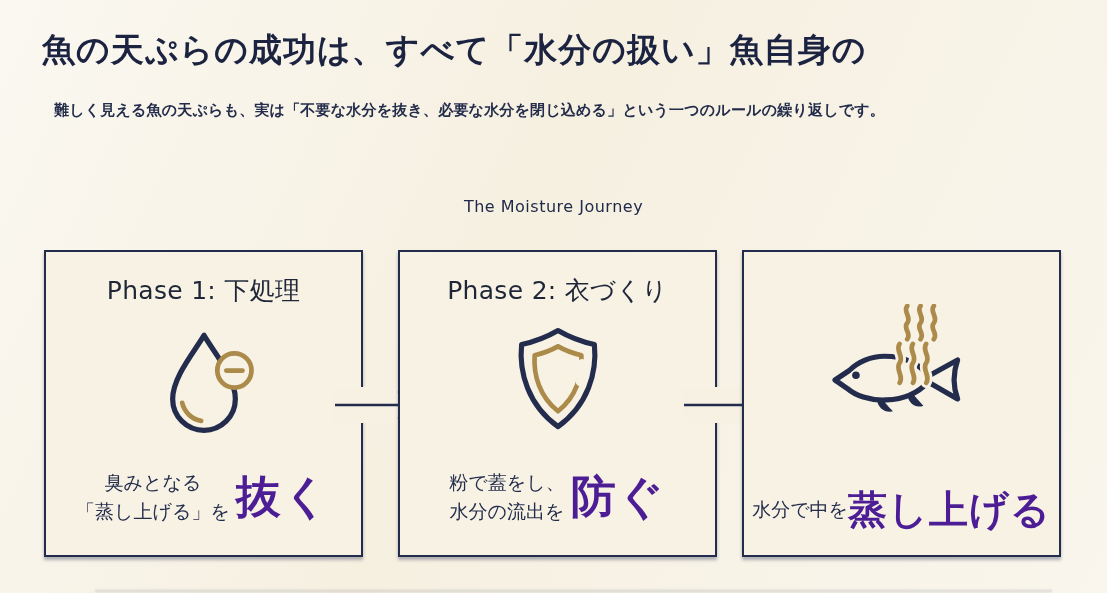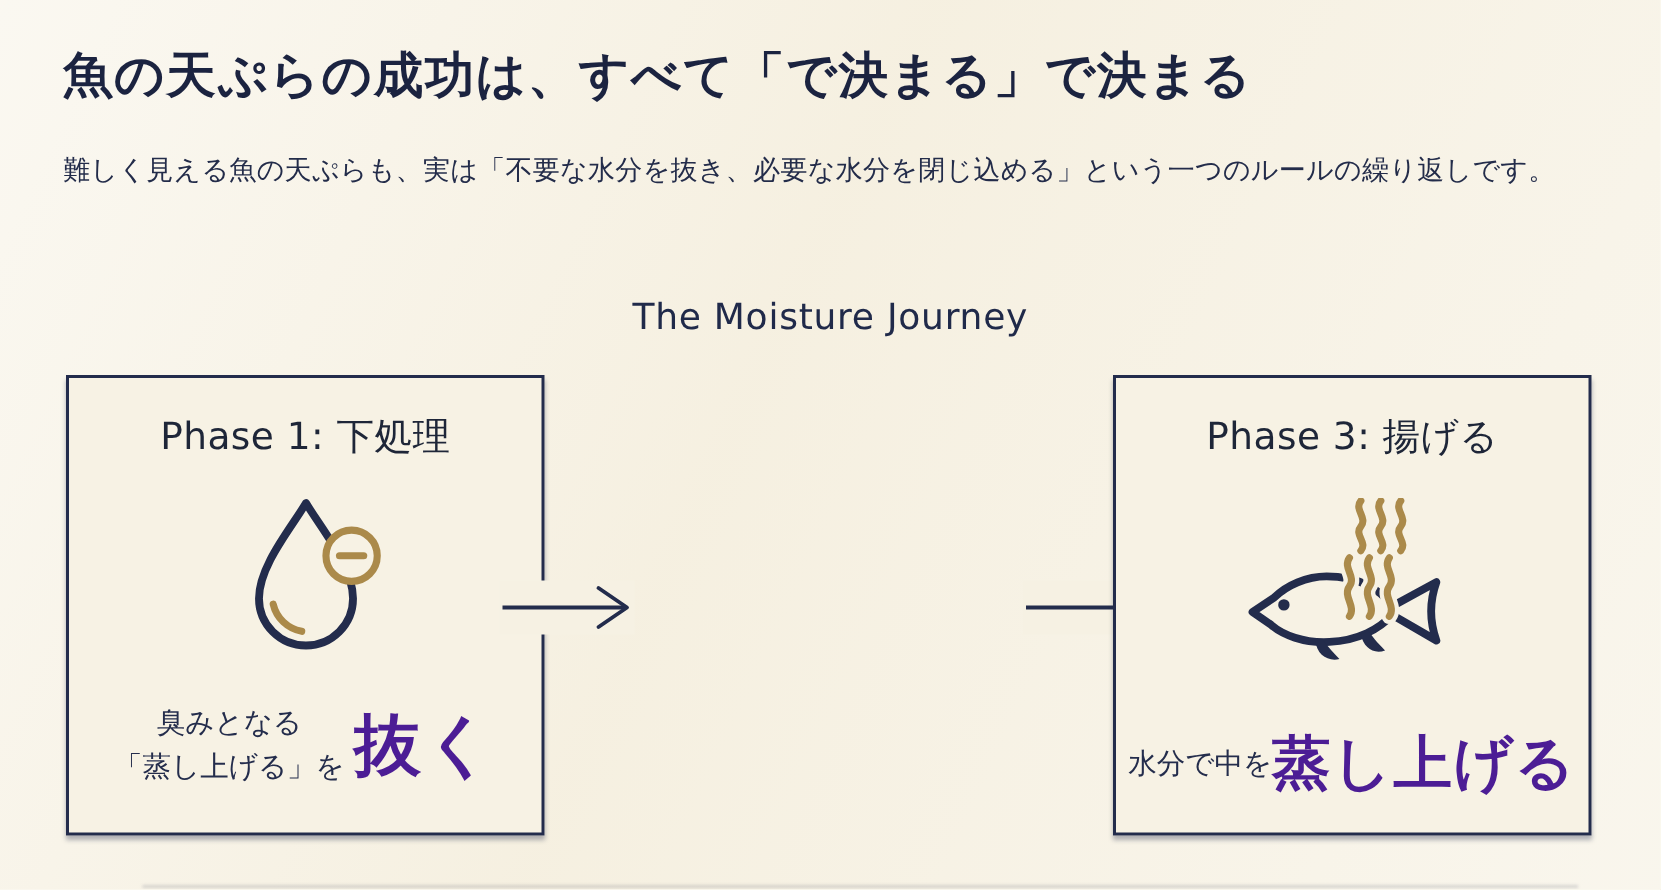--- a/index.html
+++ b/index.html
@@ -13,26 +13,26 @@
     background:
       linear-gradient(115deg, rgba(255,255,255,0.5) 0%, rgba(244,236,217,0.25) 45%, rgba(255,255,255,0.35) 100%),
       #f6f1e3;
   }
   .main-title{
     position:absolute; left:42px; top:28px; width:1020px;
     font-family:"DejaVu Serif","Liberation Serif",serif;
     font-size:33px; font-weight:700; letter-spacing:1px; color:#1b2340;
   }
   .subtitle{
-    position:absolute; left:42px; top:101px; width:1040px;
-    font-size:18px; font-weight:400; color:#232c4a; letter-spacing:0.2px;
+    position:absolute; left:54px; top:101px; width:1040px;
+    font-size:15px; font-weight:700; color:#232c4a; letter-spacing:0.2px;
   }
   .section-title{
     position:absolute; left:0; top:197px; width:1107px; text-align:center;
-    font-size:24px; font-weight:500; color:#202a4a; letter-spacing:0.5px;
+    font-size:16px; font-weight:500; color:#202a4a; letter-spacing:0.5px;
   }
   .phase-box{
     position:absolute; top:250px; width:319px; height:307px;
     border:2px solid #232c4c; background:#f7f2e4;
     box-shadow:0 3px 3px rgba(40,48,80,0.35);
     display:flex; flex-direction:column; align-items:center;
   }
   .box-1{ left:44px; } .box-2{ left:398px; } .box-3{ left:742px; }
   .phase-title{
     margin-top:22px; font-size:25px; font-weight:500; color:#1e2638; letter-spacing:0.3px;
@@ -60,21 +60,21 @@
   .bottom-smudge{
     position:absolute; left:95px; right:55px; bottom:1px; height:2px;
     background:rgba(35,44,76,0.16); filter:blur(1px);
   }
 </style>
 </head>
 <body>
 
 <div class="page">
 
-  <h1 class="main-title">魚の天ぷらの成功は、すべて「で決まる」で決まる</h1>
+  <h1 class="main-title">魚の天ぷらの成功は、すべて「水分の扱い」魚自身の</h1>
   <p class="subtitle">難しく見える魚の天ぷらも、実は「不要な水分を抜き、必要な水分を閉じ込める」という一つのルールの繰り返しです。</p>
   <div class="section-title">The Moisture Journey</div>
 
   <div class="phase-box box-1">
     <div class="phase-title">Phase 1: 下処理</div>
     <div class="icon-wrap">
       <svg width="116" height="114" viewBox="0 0 120 120" fill="none">
         <path d="M60 13 C50 30 27 57 27 80 A33 33 0 0 0 93 80 C93 57 70 30 60 13 Z" stroke="#232c4c" stroke-width="5.5" stroke-linejoin="round"></path>
         <path d="M37 84 A25 25 0 0 0 57 103" stroke="#ab8a4a" stroke-width="5" stroke-linecap="round"></path>
         <circle cx="92" cy="50" r="18" fill="#f7f2e4" stroke="#ab8a4a" stroke-width="5"></circle>
@@ -90,30 +90,46 @@
     </div>
   </div>
 
   <div class="arrow arrow-1">
     <svg width="90" height="36" viewBox="0 0 90 36" fill="none">
       <path d="M2 18 H83" stroke="#232c4c" stroke-width="2.6"></path>
       <path d="M66 5 L85 18 L66 31" stroke="#232c4c" stroke-width="2.6" fill="none" stroke-linecap="round" stroke-linejoin="round"></path>
     </svg>
   </div>
 
+  <div class="phase-box box-2">
+    <div class="phase-title">Phase 2: 衣づくり</div>
+    <div class="icon-wrap">
+      <svg width="112" height="117" viewBox="0 0 120 125" fill="none">
+        <path d="M60 10 C48 17 35 22 21 25 C18 55 28 90 60 113 C92 90 102 55 99 25 C85 22 72 17 60 10 Z" stroke="#232c4c" stroke-width="5.5" stroke-linejoin="round"></path>
+        <path d="M60 27 C52 31.5 44 34.5 35 36.5 C33.5 58 40.5 81 60 96.5 C79.5 81 86.5 58 85 36.5 C76 34.5 68 31.5 60 27" stroke="#ab8a4a" stroke-width="5" stroke-linecap="round" stroke-linejoin="round"></path>
+        <path d="M85.5 45 C85.8 52 85 58 83.5 65" stroke="#f7f2e4" stroke-width="9" stroke-linecap="round"></path>
+      </svg>
+    </div>
+    <div class="bottom-row">
+      <div class="desc">
+        <span>粉で蓋をし、</span><br>
+        <span>水分の流出を</span>
+      </div>
+      <div class="action">防ぐ</div>
+    </div>
+  </div>
 
   <div class="arrow arrow-2">
     <svg width="90" height="36" viewBox="0 0 90 36" fill="none">
       <path d="M2 18 H83" stroke="#232c4c" stroke-width="2.6"></path>
       <path d="M66 5 L85 18 L66 31" stroke="#232c4c" stroke-width="2.6" fill="none" stroke-linecap="round" stroke-linejoin="round"></path>
     </svg>
   </div>
 
   <div class="phase-box box-3">
-    <div class="phase-title">Phase 3: 揚げる</div>
     <div class="icon-wrap">
       <svg width="158" height="114" viewBox="0 0 165 120" fill="none">
 
         <path d="M12 80 L27 70 C36 61 50 55 64 55 C86 55 102 64 110 76 L141 59 C136 73 136 86 141 100 L110 82 C101 92 86 100 66 101 C48 102 33 96 25 89 Z" stroke="#232c4c" stroke-width="5.5" stroke-linejoin="round"></path>
         <circle cx="34" cy="75" r="4" fill="#232c4c"></circle>
         <path d="M56 100 C57 110 65 115 73 113 C67 107 63 102 61 99 Z" fill="#232c4c"></path>
         <path d="M88 96 C90 105 97 110 105 107 C99 101 96 97 93 93 Z" fill="#232c4c"></path>
 
         <g stroke="#f7f2e4" stroke-width="11" stroke-linecap="round">
           <path d="M80 42 C75 49 85 55 80 62 C75 69 85 76 80 83"></path>

